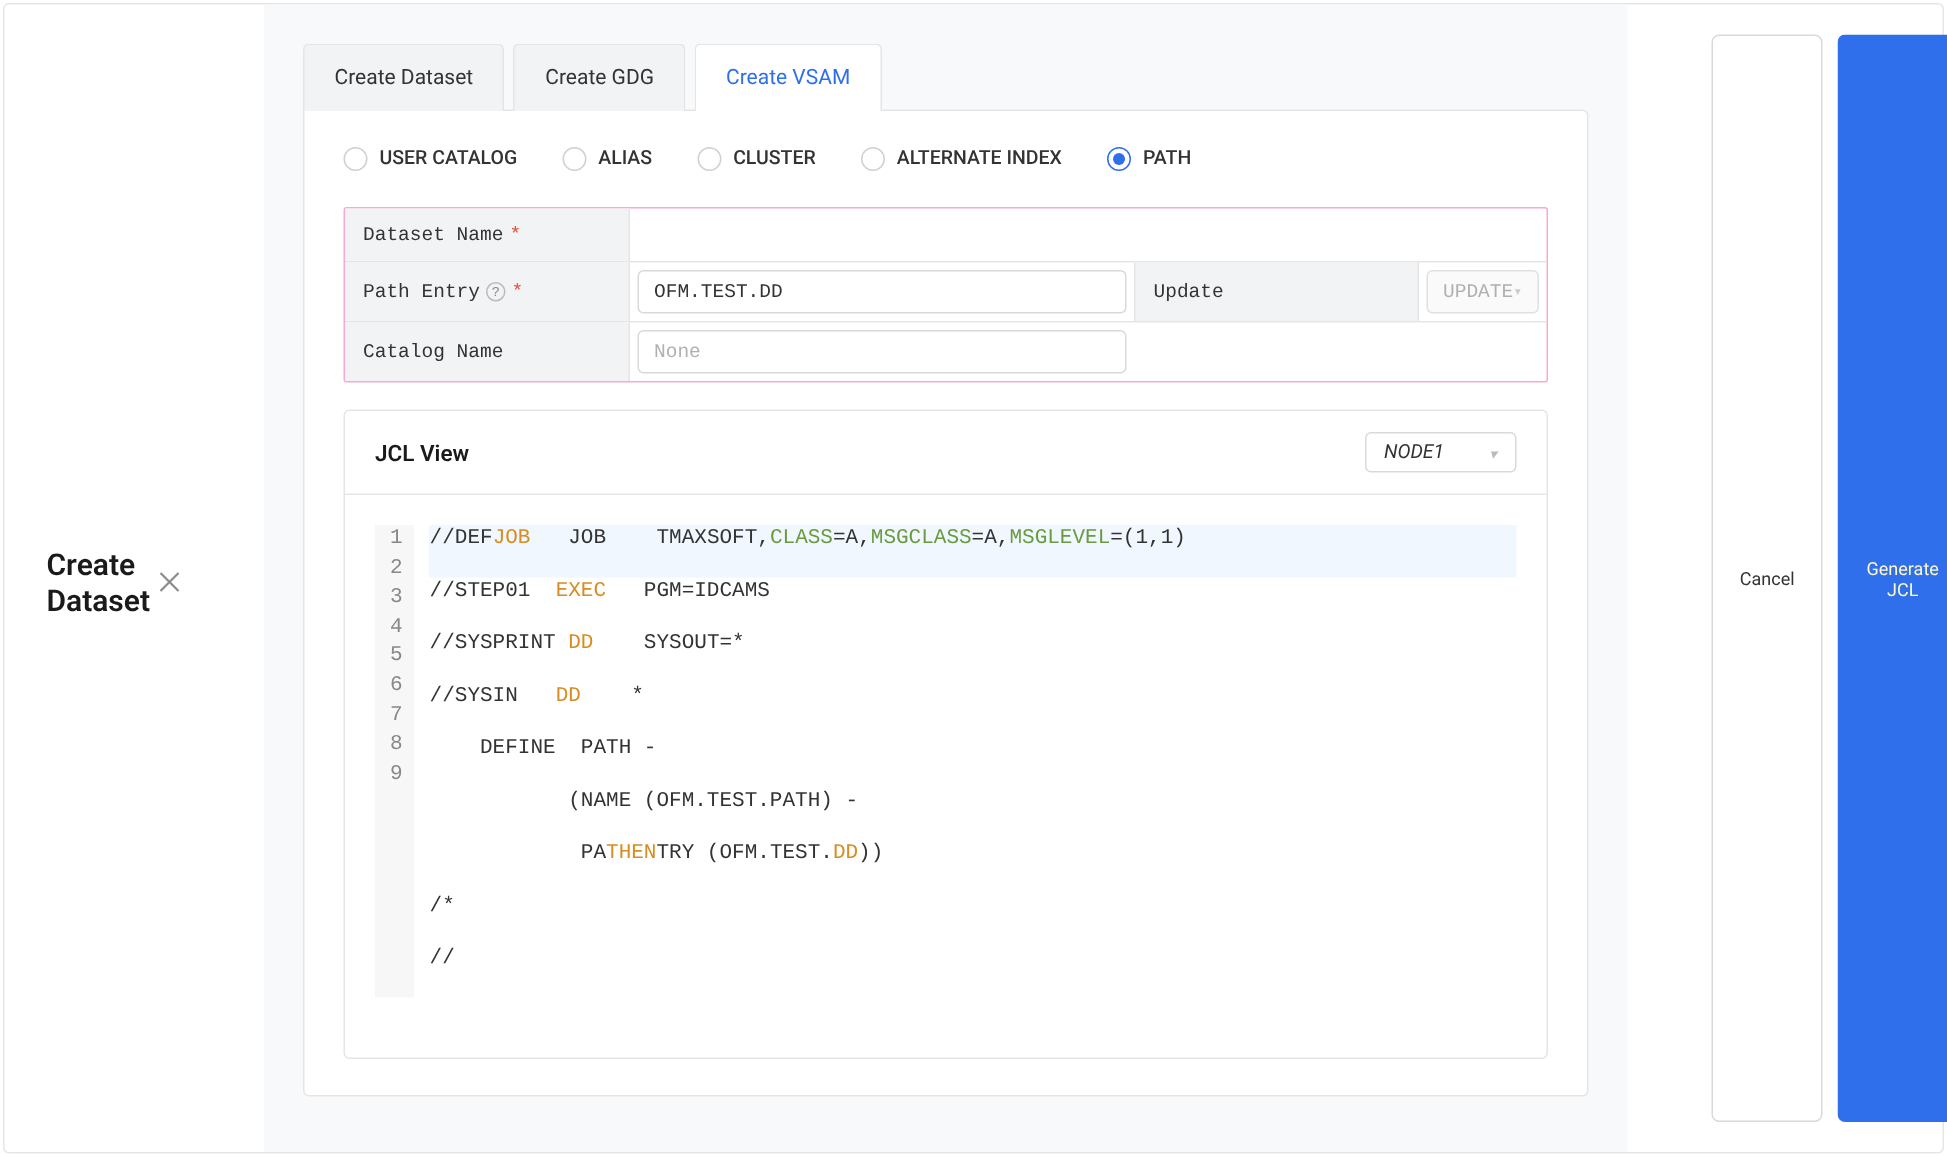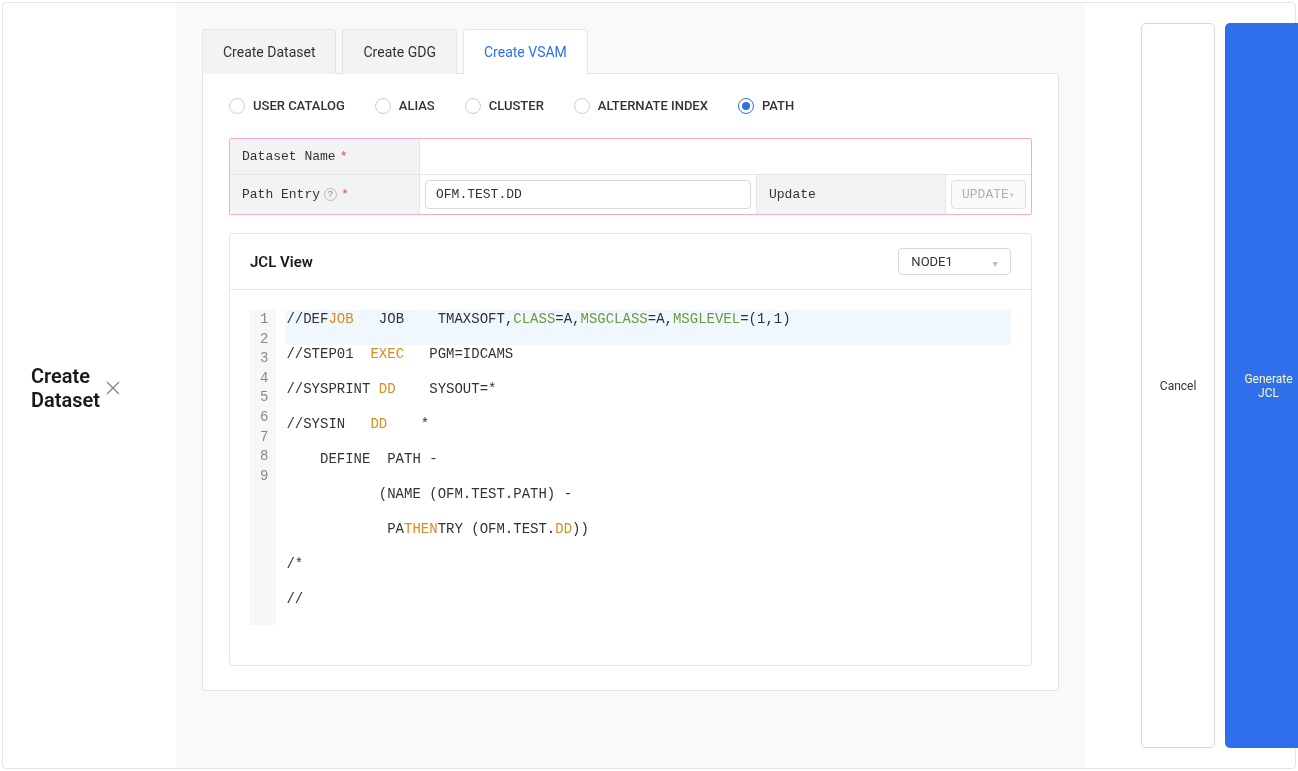--- a/index.html
+++ b/index.html
@@ -234,23 +234,24 @@
       color: #1a1a1a;
     }
     .node-select {
       border: 1px solid #d9d9d9;
       border-radius: 4px;
       padding: 5px 12px;
       font-size: 13px;
       color: #333;
       display: flex;
       align-items: flex-end;
-      gap: 40px;
+      gap: 30px;
       cursor: pointer;
       background: #fff;
+      font-style: italic;
     }
     .node-select .chev {
       color: #bbb;
       font-size: 10px;
     }
     .jcl-body {
       padding: 20px 20px 40px 20px;
     }
     .code-editor {
       display: flex;
@@ -373,20 +374,28 @@
             <div class="form-sub-label">Update</div>
             <div class="form-sub-value">
               <div class="select-disabled">
                 <span>UPDATE</span>
                 <span class="chev">▾</span>
               </div>
             </div>
           </div>
         </div>
 
+        <div class="form-row">
+          <div class="form-label">
+            <span>Catalog Name</span>
+          </div>
+          <div class="form-value">
+            <input type="text" class="short" placeholder="None" style="">
+          </div>
+        </div>
       </div>
 
       <div class="jcl-panel">
         <div class="jcl-header">
           <div class="jcl-title">JCL View</div>
           <div class="node-select">
             <span>NODE1</span>
             <span class="chev">▾</span>
           </div>
         </div>

